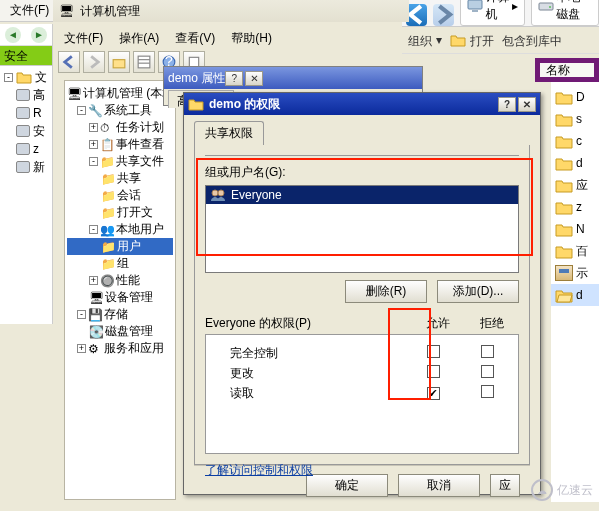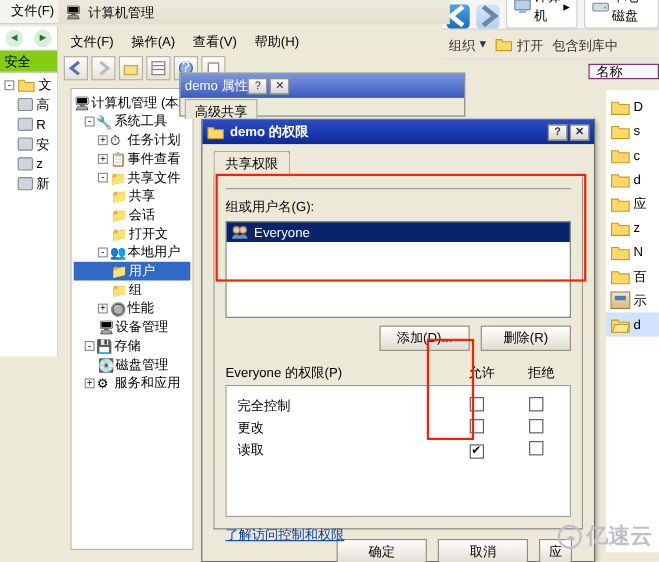--- a/index.html
+++ b/index.html
@@ -13,21 +13,21 @@
   .tbtn { width:22px; height:22px; border:1px solid #b0afa0; background:linear-gradient(#fefefe,#e4e2d5); display:flex; align-items:center;justify-content:center; }
   .tbtn svg{width:14px;height:14px;}
   .nav-top-right { position:absolute; right:0; top:0; height:27px; width:197px; background:#f5f5f5; border-bottom:1px solid #ccc; display:flex; align-items:flex-end; gap:6px; padding-left:4px;}
   .nav-btn{width:26px;height:22px;background:linear-gradient(#4aa3e8,#1a6db8);border-radius:4px;display:flex;align-items:center;justify-content:center;}
   .nav-btn.fwd{background:linear-gradient(#d5e7f7,#b8ceea);}
   .addr-part{display:flex;align-items:center;gap:2px;padding:2px 6px;background:#fff;border:1px solid #ccc;border-radius:3px;}
   .folder-ico{width:16px;height:14px;display:inline-block;}
   .folder-ico svg{width:16px;height:14px;}
   .right-actions{position:absolute;right:0;top:30px;height:24px;width:197px;display:flex;align-items:center;gap:8px;padding-left:6px;border-bottom:1px solid #ddd;}
   .ra-item{display:flex;gap:4px;color:#333;}
-  .col-header-right{position:absolute;right:0;top:58px;width:64px;height:14px;background:#f7f7f3;border:1px solid #701a75;display:flex;align-items:center;padding-left:6px;}
+  .col-header-right{position:absolute;right:0;top:58px;width:64px;height:24px;background:#f7f7f3;border:5px solid #701a75;display:flex;align-items:center;padding-left:6px;}
   .left-panel-small{position:absolute;left:0;top:24px;width:53px;height:300px;background:#fff;border-right:1px solid #ccc;}
   .lp-tool{height:22px;border-bottom:1px solid #ddd;display:flex;align-items:center;justify-content:space-around;}
   .lp-arrow{width:16px;height:16px;background:#dbeeda;border-radius:8px;display:flex;align-items:center;justify-content:center;color:#2a7a2a;font-size:10px;}
   .lp-header{height:20px;background:#84cc16;padding:2px 4px;border-bottom:1px solid #ccc;}
   .lp-tree{padding:2px;}
   .lp-tree .row{display:flex;align-items:center;gap:3px;height:18px;padding-left:2px;}
   .lp-tree .row.in1{padding-left:14px;}
   .lp-tree .exp{width:9px;height:9px;border:1px solid #888;font-size:9px;line-height:7px;text-align:center;background:#fff;}
   .drive{width:14px;height:12px;background:#cfd6df;border:1px solid #888;border-radius:2px;}
   .cm-title{position:absolute;left:53px;top:2;width:356px;height:22px;background:linear-gradient(#eceadd,#e3e0d0);display:flex;align-items:center;padding-left:6px;gap:6px;}
@@ -41,59 +41,59 @@
   .ico{width:14px;height:14px;flex:0 0 14px;}
   .sel{background:#316ac5;color:#fff;}
 
   
   .props{position:absolute;left:163px;top:66px;width:260px;height:40px;background:#ece9d8;border:1px solid #808080;}
   .props-title{height:22px;background:linear-gradient(#7a96df,#3d5bbf);display:flex;align-items:center;justify-content:flex-start;padding:0 4px;color:#fff;}
   .title-btn{width:18px;height:15px;background:linear-gradient(#fefefe,#d8d5c8);border:1px solid #9c998a;display:flex;align-items:center;justify-content:center;font-size:10px;color:#333;}
   .adv-share-tab{position:absolute;left:168px;top:90px;height:18px;padding:2px 8px;background:#ece9d8;border:1px solid #aaa;border-bottom:none;}
 
   
-  .perm{position:absolute;left:183px;top:108px;width:358px;height:403px;background:#ece9d8;border:1px solid #666;box-shadow:2px 2px 4px rgba(0,0,0,.35);}
+  .perm{position:absolute;left:183px;top:92px;width:358px;height:403px;background:#ece9d8;border:1px solid #666;box-shadow:2px 2px 4px rgba(0,0,0,.35);}
   .perm .titlebar{height:22px;background:linear-gradient(#2a4dc1,#0b2a9c);display:flex;align-items:center;justify-content:space-between;padding:0 4px;color:#fff;font-weight:bold;}
   .perm .titlebar .left{display:flex;align-items:center;gap:5px;}
   .perm .tb-btns{display:flex;gap:2px;}
   .perm .body{padding:6px 10px 0 10px;position:relative;height:calc(100% - 22px);}
   .tab{display:inline-block;padding:3px 10px;background:#ece9d8;border:1px solid #999;border-bottom:none;border-radius:3px 3px 0 0;}
   .panel{border:1px solid #999;background:#ece9d8;height:320px;position:relative;border-top:none;padding:10px 10px 8px 10px;}
   .panel-inner{border-top:1px solid #999;padding-top:8px;}
   .label{margin-bottom:4px;}
   .listbox{width:100%;height:88px;background:#fff;border:1px solid #7a7a7a;position:relative;}
   .listrow{display:flex;align-items:center;gap:5px;height:18px;padding:0 4px;}
   .listrow.selected{background:#0a246a;color:#fff;}
   .people-ico{width:16px;height:14px;}
   .red-box-1{position:absolute;border:2px solid #ff1e00;pointer-events:none;left:196px;top:158px;width:337px;height:98px;z-index:50;}
   .btn-row{display:flex;justify-content:flex-end;gap:10px;margin-top:7px;}
   .wbtn{min-width:82px;height:23px;background:linear-gradient(#fefefe,#e1ded1);border:1px solid #8c8a7b;padding:0 8px;display:inline-flex;align-items:center;justify-content:center;}
   .perm-header{display:flex;margin-top:12px;}
   .perm-header .spacer{flex:1;}
   .perm-header .col{width:54px;text-align:center;}
-  .perm-grid{border:1px solid #999;background:#fff;height:120px;padding:8px 4px 8px 10px;margin-top:2px;}
+  .perm-grid{border:1px solid #999;background:#fff;height:120px;padding:8px 4px 8px 24px;margin-top:2px;}
   .perm-row{display:flex;align-items:center;height:20px;}
   .perm-row .pname{flex:1;}
   .perm-row .pcell{width:54px;text-align:center;}
   .cb{width:13px;height:13px;border:1px solid #555;background:#fff;display:inline-flex;align-items:center;justify-content:center;}
   .cb.checked::after{content:"✔";font-size:11px;line-height:11px;color:#000;}
   .red-box-2{position:absolute;border:2px solid #ff1e00;pointer-events:none;left:388px;top:308px;width:43px;height:92px;z-index:50;}
   .link{color:#0b3ea3;text-decoration:underline;margin-top:8px;display:inline-block;}
   .dlg-btn-row{display:flex;justify-content:flex-end;gap:10px;padding:8px 10px;border-top:1px solid #c7c4b6;}
   
   
   .right-files{position:absolute;right:0;top:82px;width:48px;height:420px;background:#fff;padding-top:4px;}
   .rf-item{display:flex;align-items:center;gap:3px;height:22px;padding-left:4px;}
   .rf-folder{width:18px;height:15px;}
   .rf-folder svg{width:18px;height:15px;}
   .rf-rar{width:18px;height:16px;background:linear-gradient(#f3e3c5,#d9b978);border:1px solid #9c7e3a;position:relative;}
   .rf-rar::after{content:"";position:absolute;left:3px;right:3px;top:3px;height:4px;background:#4d7ab7;}
   .watermark{position:absolute;right:6px;bottom:10px;display:flex;align-items:center;gap:4px;color:#bfbfca;z-index:60;}
   .watermark .circ{width:22px;height:22px;border:2px solid #bfbfca;border-radius:50%;display:flex;align-items:center;justify-content:center;font-size:10px;}
-  .watermark .txt{font-size:20px;font-weight:bold;}
+  .watermark .txt{font-size:12px;font-weight:normal;}
 </style>
 </head>
 <body>
 
 <div class="main-bg"></div>
 
 <div class="top-menubar">
   <span>文件(F)</span>
   <span>变走</span>
   <span>帮助(H)</span>
@@ -333,22 +333,22 @@
           <span class="people-ico"><svg viewBox="0 0 16 14">
                   <circle cx="5" cy="5" r="3" fill="#e7c8a8" stroke="#a47d52"></circle>
                   <circle cx="11" cy="5" r="3" fill="#e7c8a8" stroke="#a47d52"></circle>
                   <path d="M1 13c0-3 3-4 4-4s4 1 4 4" fill="#6f8fb5"></path>
                   <path d="M7 13c0-3 3-4 4-4s4 1 4 4" fill="#6f8fb5"></path>
                 </svg></span>
           <span>Everyone</span>
         </div>
       </div>
       <div class="btn-row">
+        <button class="wbtn">删除(R)</button>
         <button class="wbtn">添加(D)...</button>
-        <button class="wbtn">删除(R)</button>
       </div>
       <div class="perm-header">
         <div class="spacer">Everyone 的权限(P)</div>
         <div class="col">允许</div>
         <div class="col">拒绝</div>
       </div>
       <div class="perm-grid">
         <div class="perm-row">
           <div class="pname">完全控制</div>
           <div class="pcell"><span class="cb"></span></div>

